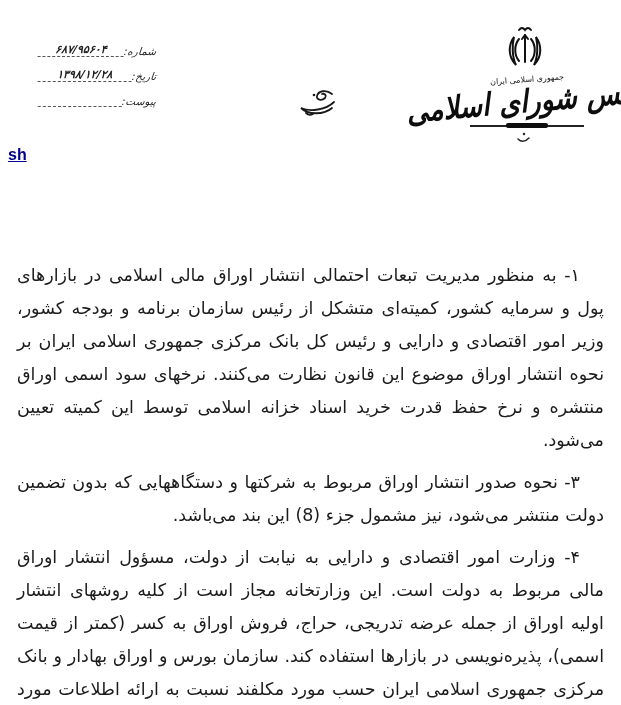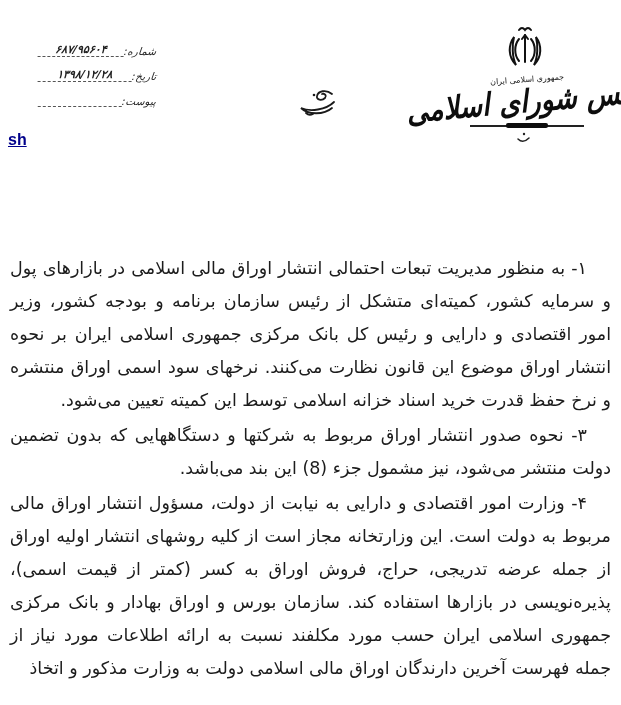--- a/index.html
+++ b/index.html
@@ -107,21 +107,21 @@
     height: 5px;
     background: #0d0d0d;
     border-radius: 2px;
     display: block;
   }
   .logo-flourish { margin-top: 3px; margin-right: 22px; }
 
   
   .sh-note {
     position: absolute;
-    top: 131px;
+    top: 146px;
     left: 8px;
     font-size: 16px;
     font-weight: bold;
     color: #00008b;
     text-decoration: underline;
     cursor: pointer;
     font-family: "Liberation Sans", sans-serif;
   }
 
   
@@ -129,21 +129,21 @@
     position: absolute;
     top: 250px;
     left: 8px;
     right: 8px;
     direction: rtl;
     text-align: justify;
     font-size: 17.5px;
     line-height: 33px;
     color: #1c1c1c;
   }
-  .doc-body p { margin: 2px; text-indent: 24px; }
+  .doc-body p { margin: 9px; text-indent: 24px; }
 </style>
 </head>
 <body>
 
 <div class="page">
 
   <div class="meta-block">
     <div class="meta-row">
       <span class="meta-label">شماره:</span>
       <span class="meta-line">۶۸۷/۹۵۶۰۴</span>

